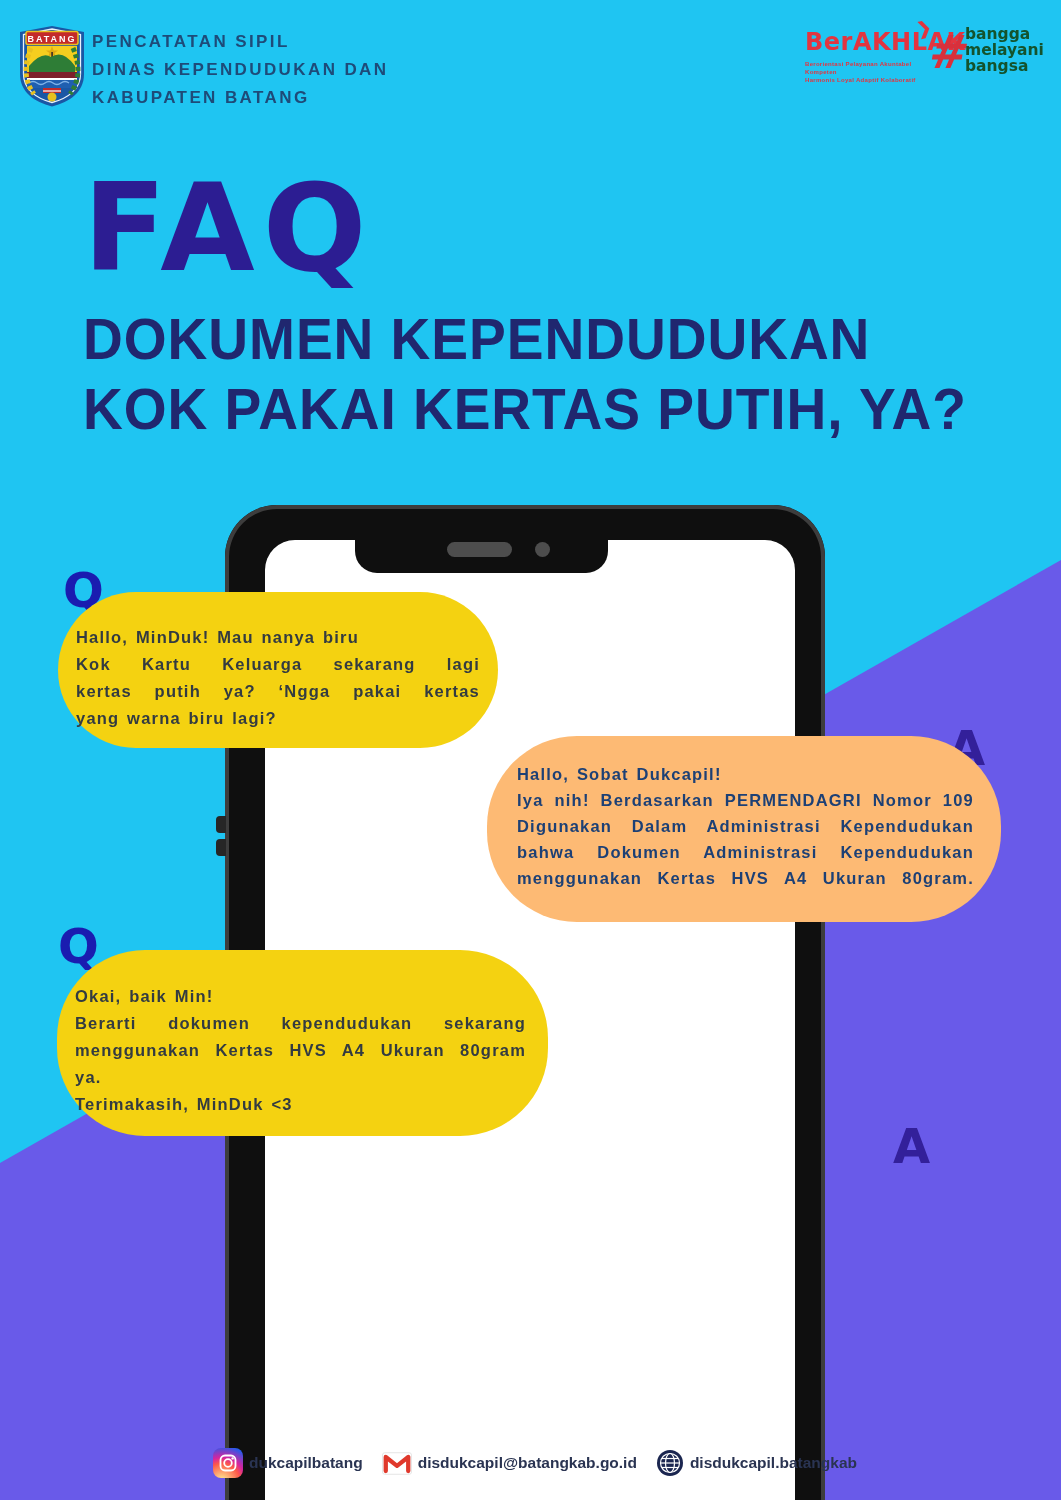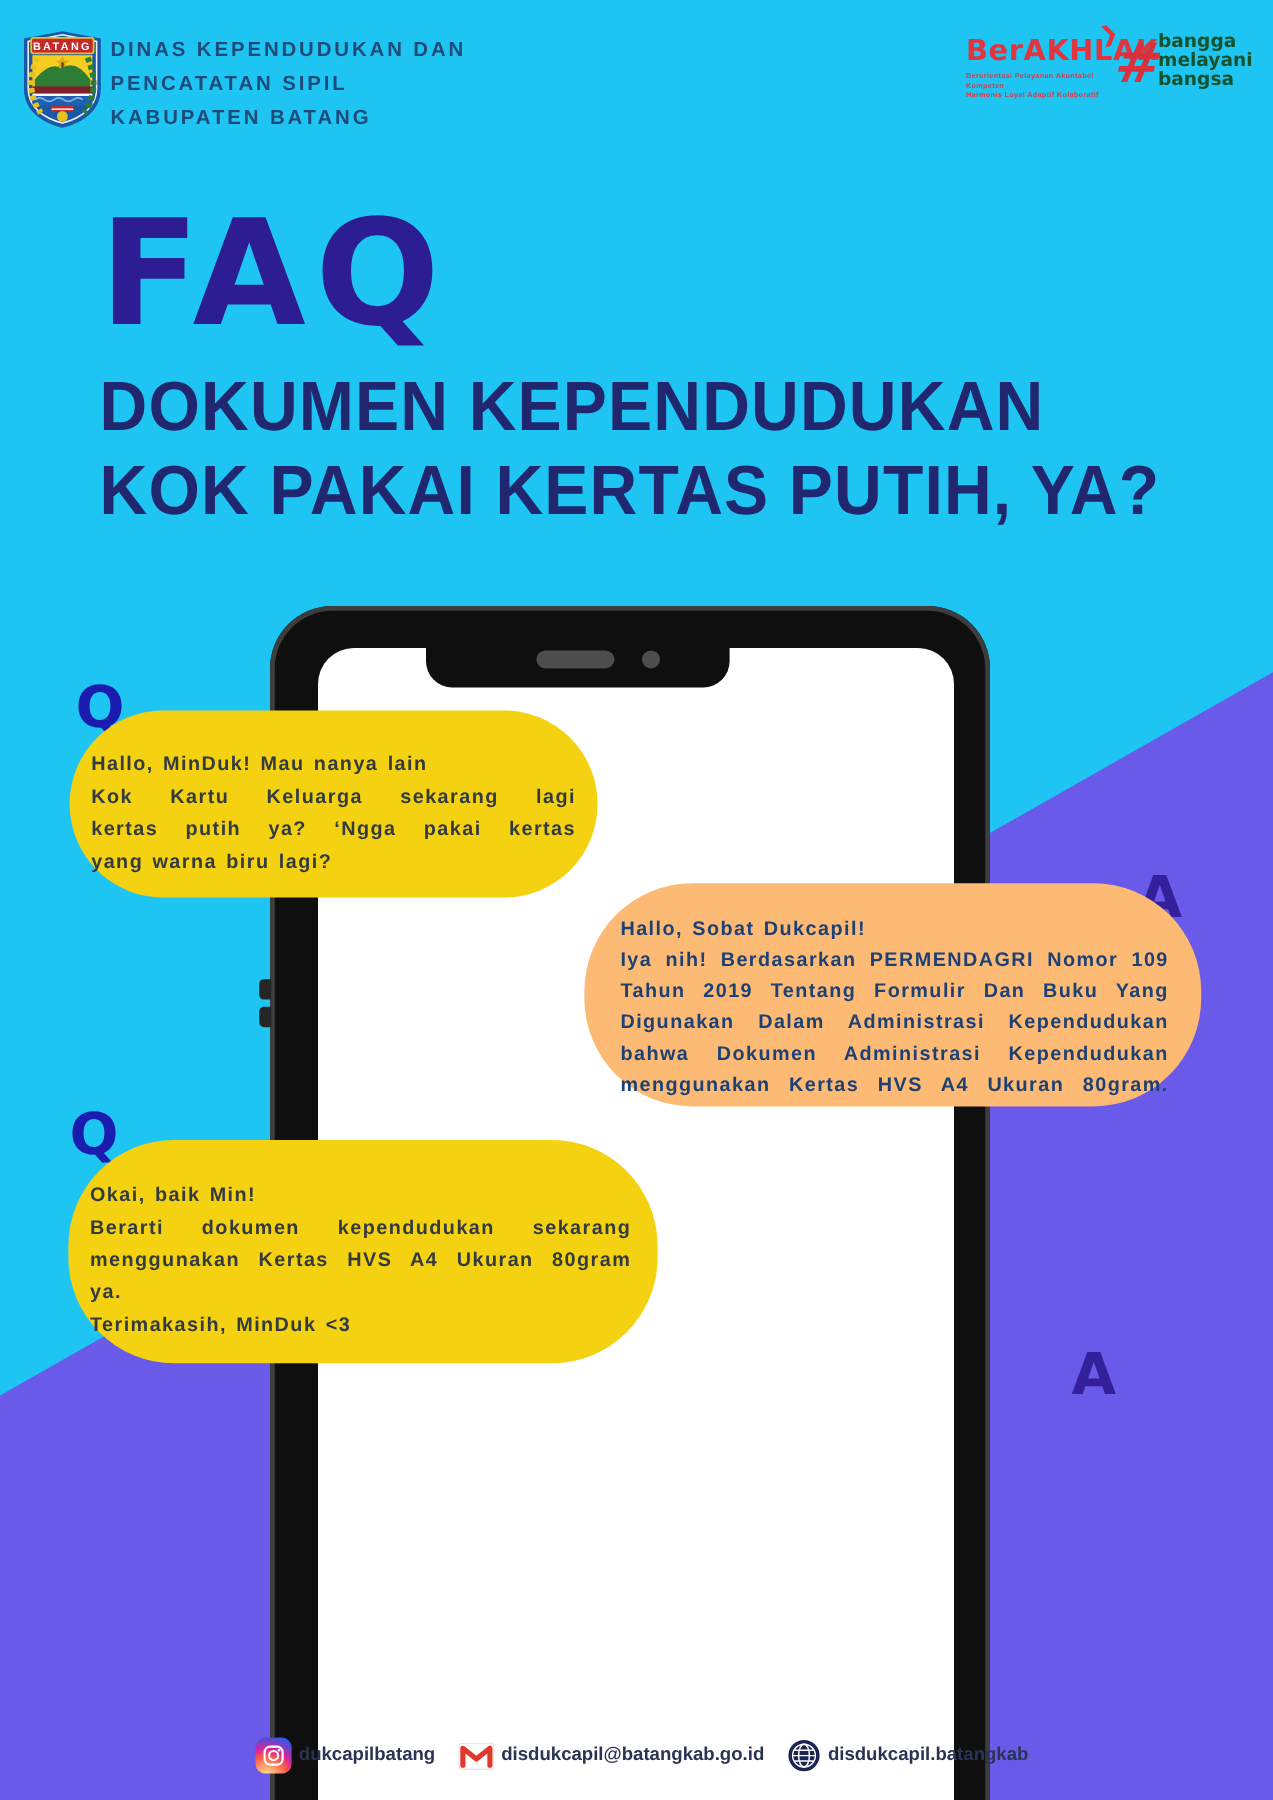--- a/index.html
+++ b/index.html
@@ -106,22 +106,22 @@
       <rect x="26" y="66.4" width="18" height="1.2" fill="#FFFFFF"></rect>
       <path d="M14 24 C7 40 7 57 17 70" fill="none" stroke="#E8C020" stroke-width="5" stroke-dasharray="4 2.5"></path>
       <path d="M56 24 C63 40 63 57 53 70" fill="none" stroke="#2E7D36" stroke-width="5" stroke-dasharray="4 2.5"></path>
       <circle cx="35" cy="73" r="4.5" fill="#E8C020"></circle>
     </g>
     <rect x="9" y="7.5" width="52" height="13" rx="2" fill="#C42A2A" stroke="#E8C020" stroke-width="1.5"></rect>
     <text x="35" y="17.5" text-anchor="middle" font-family="Liberation Sans, sans-serif" font-size="9" font-weight="bold" letter-spacing="2" fill="#FFFFFF">BATANG</text>
   </svg>
 
   <div class="org-block">
+    <div class="org-line">PENCATATAN SIPIL</div>
     <div class="org-line">DINAS KEPENDUDUKAN DAN</div>
-    <div class="org-line">PENCATATAN SIPIL</div>
     <div class="org-line">KABUPATEN BATANG</div>
   </div>
 
   <div class="brand-block">
     <div class="brand-row">
       <span class="brand-name">BerAKHLAK</span>
       <span class="brand-arrow">❯</span>
       <span class="hashtag">#</span>
       <span class="slogan">
         <span style="display:block">bangga</span>
@@ -140,30 +140,29 @@
     <div class="subtitle first">DOKUMEN KEPENDUDUKAN</div>
     <div class="subtitle">KOK PAKAI KERTAS PUTIH, YA?</div>
   </div>
 
   <div class="qa-label q qa-q1">Q</div>
   <div class="qa-label a qa-a1">A</div>
   <div class="qa-label q qa-q2">Q</div>
   <div class="qa-label a qa-a2">A</div>
 
   <div class="bubble yellow pos1">
-    <div class="bl">Hallo, MinDuk! Mau nanya lain</div>
+    <div class="bl">Hallo, MinDuk! Mau nanya biru</div>
     <div class="bl j">Kok Kartu Keluarga sekarang lagi</div>
     <div class="bl j">kertas putih ya? ‘Ngga pakai kertas</div>
     <div class="bl">yang warna biru lagi?</div>
   </div>
 
   <div class="bubble blue pos2">
     <div class="bl">Hallo, Sobat Dukcapil!</div>
     <div class="bl j">Iya nih! Berdasarkan PERMENDAGRI Nomor 109</div>
-    <div class="bl j">Tahun 2019 Tentang Formulir Dan Buku Yang</div>
     <div class="bl j">Digunakan Dalam Administrasi Kependudukan</div>
     <div class="bl j">bahwa Dokumen Administrasi Kependudukan</div>
     <div class="bl j">menggunakan Kertas HVS A4 Ukuran 80gram.</div>
   </div>
 
   <div class="bubble yellow pos3">
     <div class="bl">Okai, baik Min!</div>
     <div class="bl j">Berarti dokumen kependudukan sekarang</div>
     <div class="bl j">menggunakan Kertas HVS A4 Ukuran 80gram</div>
     <div class="bl">ya.</div>

